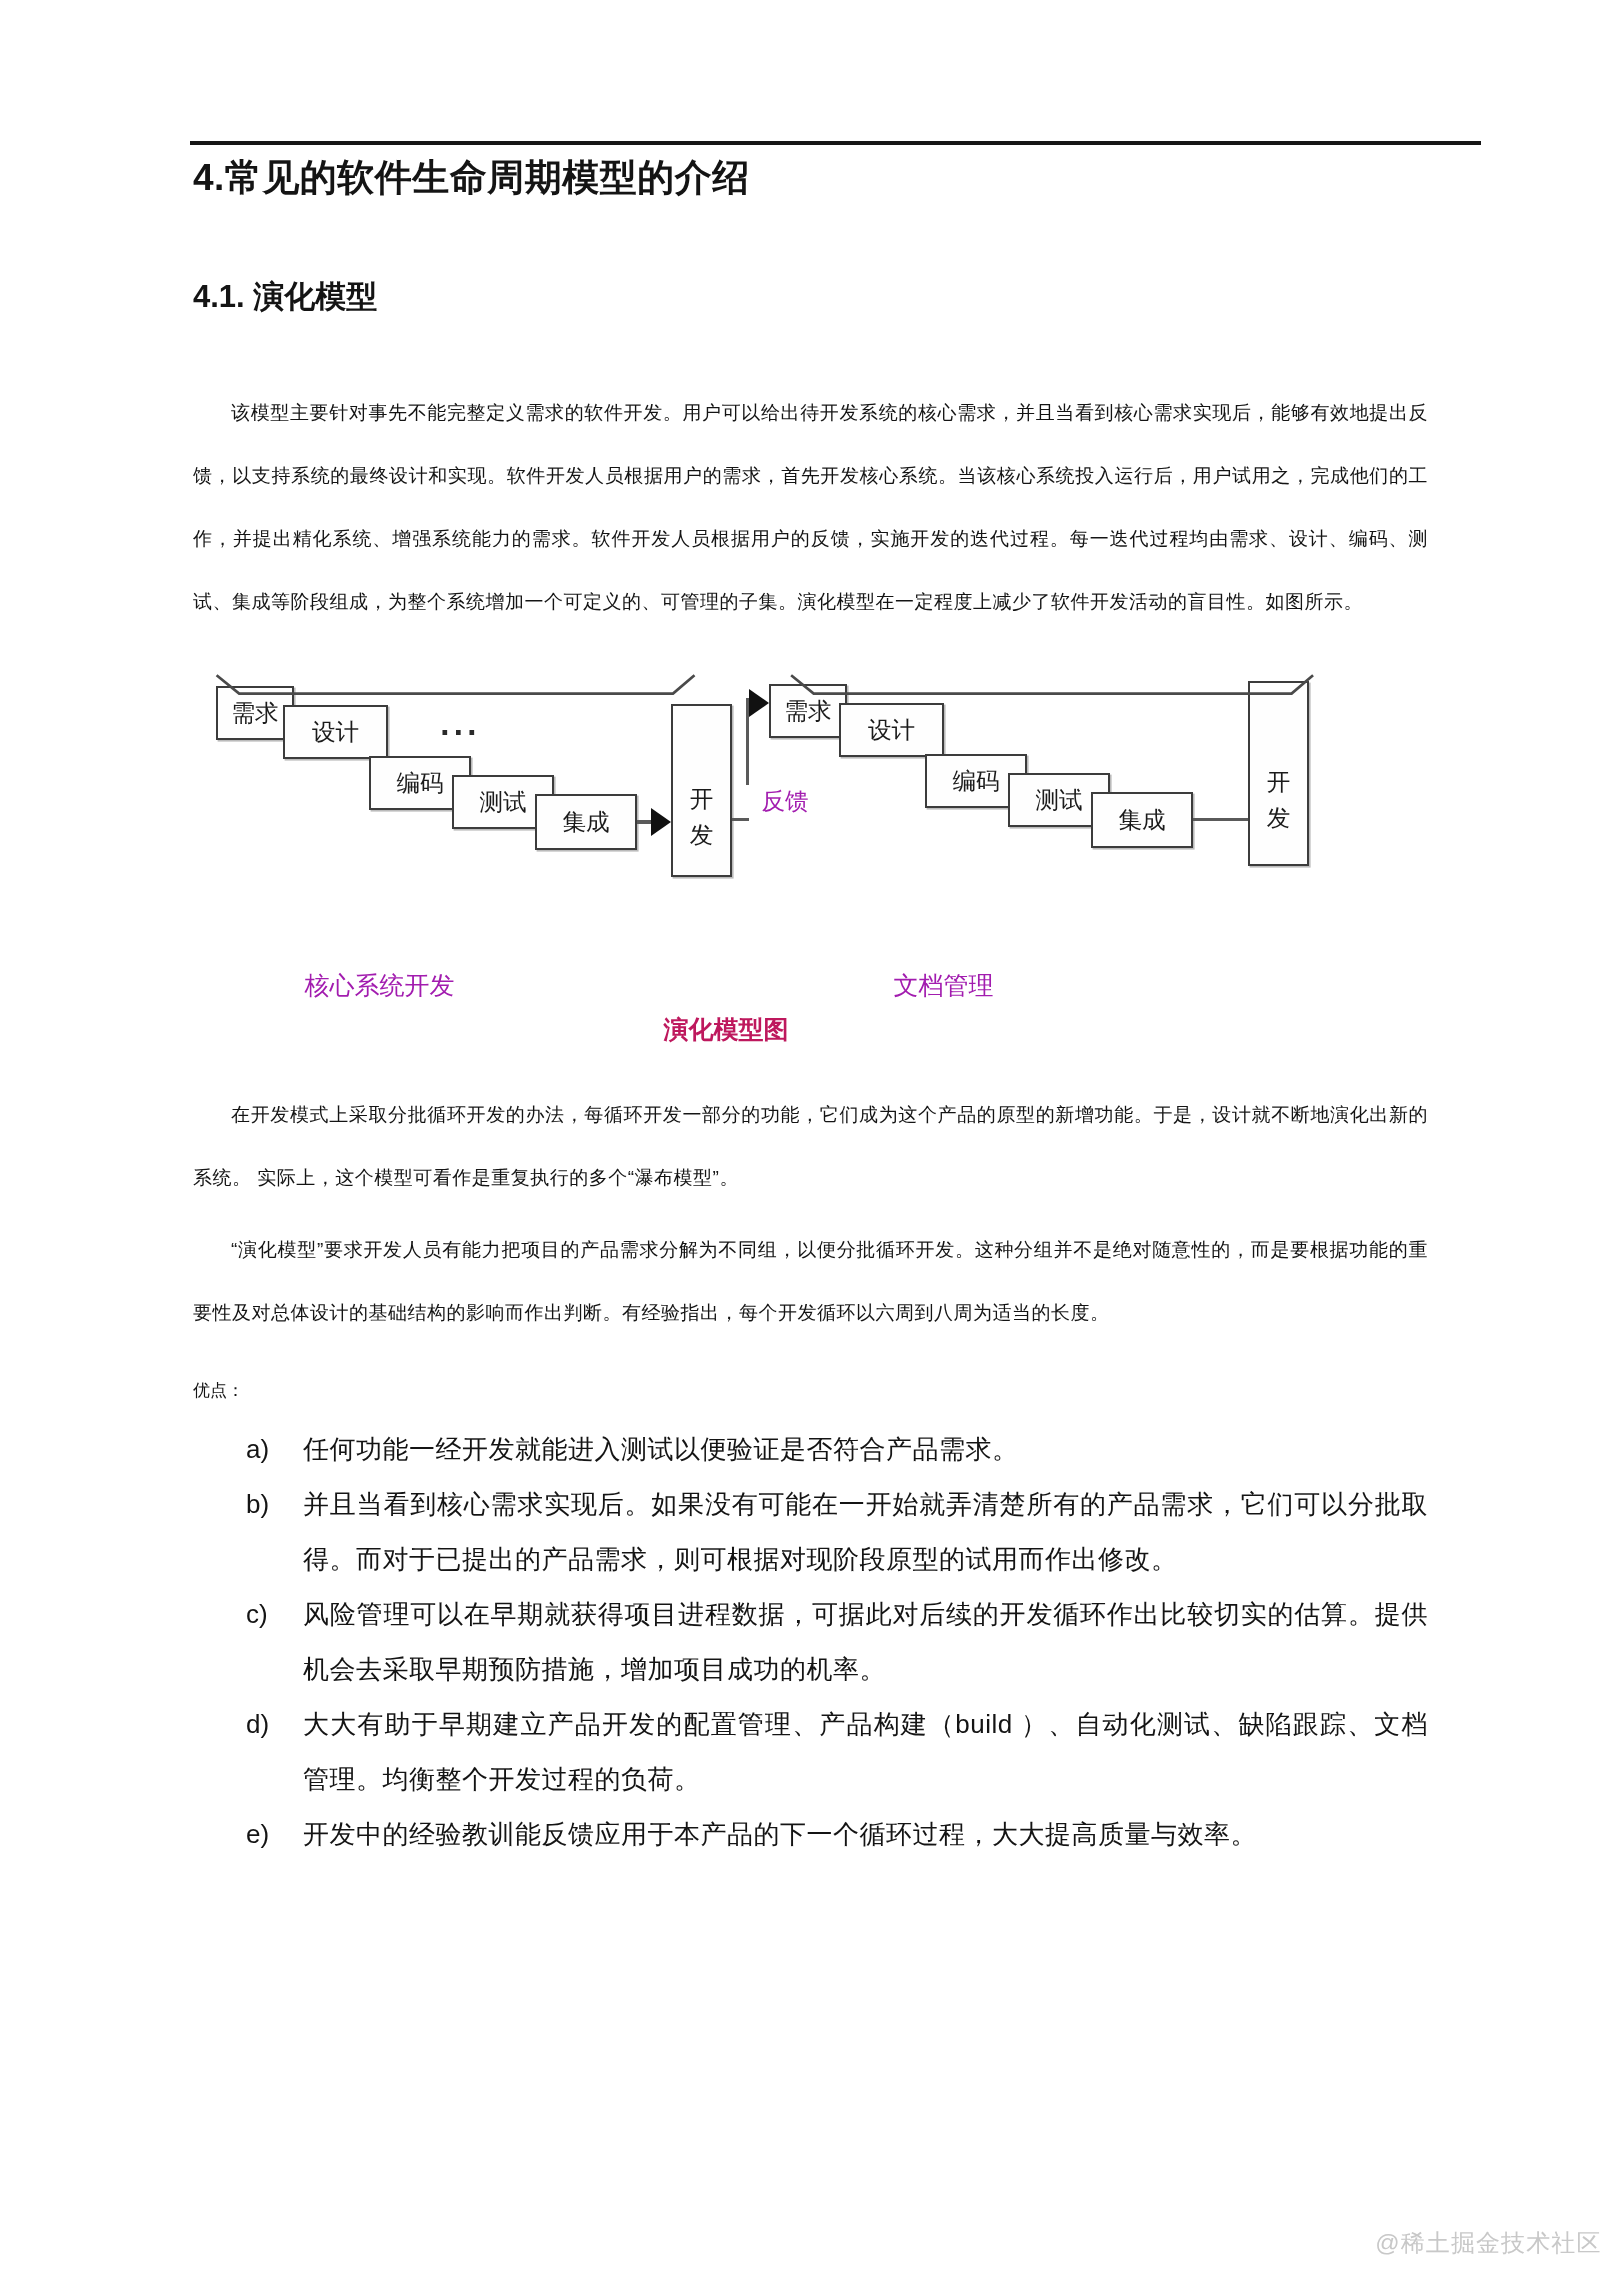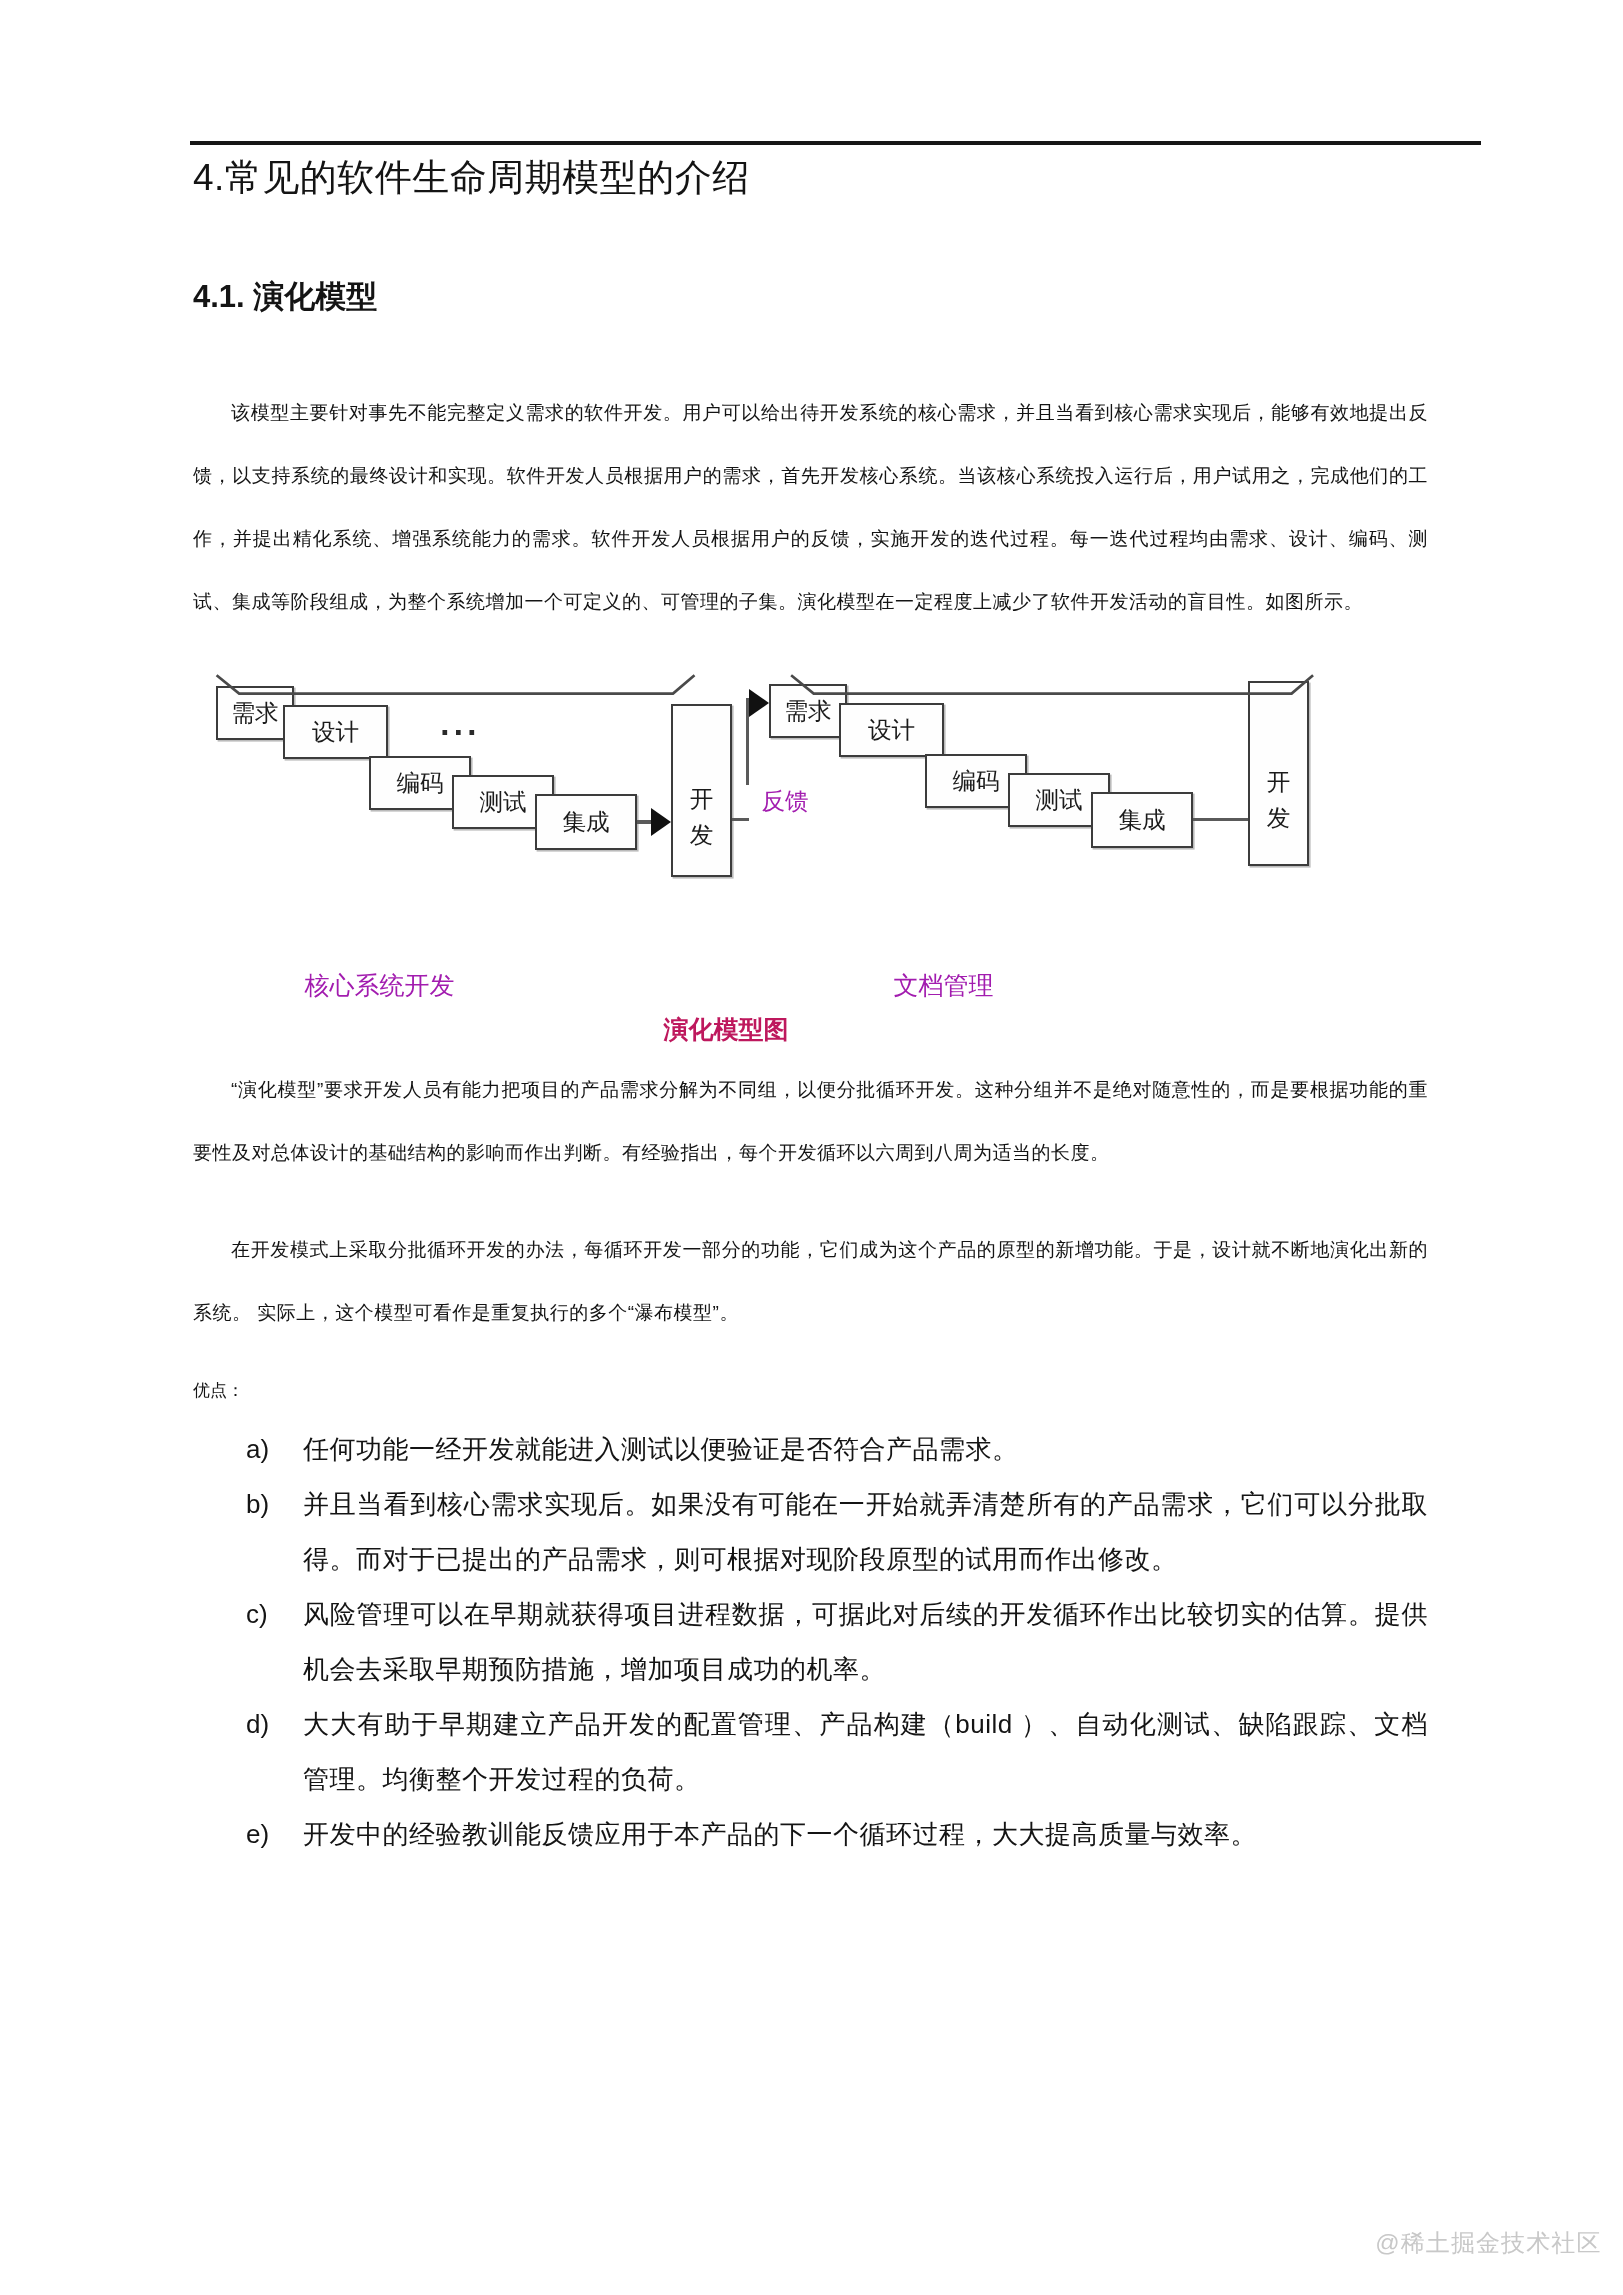--- a/index.html
+++ b/index.html
@@ -10,21 +10,21 @@
     color:#141414;
     font-family:"Liberation Sans","DejaVu Sans",sans-serif;
     overflow:hidden;
   }
   .content { position:absolute; left:193px; top:0; width:1235px; }
 
   .top-rule { margin:141px 0 0 -3.2px; width:1291px; height:4.3px; background:#161616; }
 
   .section-title {
     margin:11.8px 0 0 0; font-size:37px; line-height:41px;
-    font-weight:400; letter-spacing:0.5px;
+    font-weight:700; letter-spacing:0.5px;
   }
   .subsection-title {
     margin:82px 0 0 0; font-size:31px; line-height:34px; font-weight:700;
   }
 
   .body-par {
     margin:0; font-size:19px; line-height:63px;
     text-align:justify; text-indent:2em; font-weight:500;
     letter-spacing:0.5px;
   }
@@ -129,23 +129,23 @@
         <polyline points="16,4 58,38 866,38 906,4" fill="none" stroke="#4a4a4a" stroke-width="5"></polyline>
         <polyline points="1086,4 1128,38 2018,38 2058,4" fill="none" stroke="#4a4a4a" stroke-width="5"></polyline>
       </svg>
 
       <div class="dlabel" style="left:64px;top:296px;width:215px">核心系统开发</div>
       <div class="dlabel" style="left:628px;top:296px;width:215px">文档管理</div>
 
       <div class="diagram-caption">演化模型图</div>
     </div>
 
+    <p class="body-par par-2">在开发模式上采取分批循环开发的办法，每循环开发一部分的功能，它们成为这个产品的原型的新增功能。于是，设计就不断地演化出新的系统。 实际上，这个模型可看作是重复执行的多个“瀑布模型”。</p>
+
     <p class="body-par par-3">“演化模型”要求开发人员有能力把项目的产品需求分解为不同组，以便分批循环开发。这种分组并不是绝对随意性的，而是要根据功能的重要性及对总体设计的基础结构的影响而作出判断。有经验指出，每个开发循环以六周到八周为适当的长度。</p>
-
-    <p class="body-par par-2">在开发模式上采取分批循环开发的办法，每循环开发一部分的功能，它们成为这个产品的原型的新增功能。于是，设计就不断地演化出新的系统。 实际上，这个模型可看作是重复执行的多个“瀑布模型”。</p>
 
     <div class="advantages-heading">优点：</div>
 
     <div class="adv-list">
       <div class="adv-item">
         <span class="adv-marker">a)</span>
         <span class="adv-text">任何功能一经开发就能进入测试以便验证是否符合产品需求。</span>
       </div>
       <div class="adv-item">
         <span class="adv-marker">b)</span>

